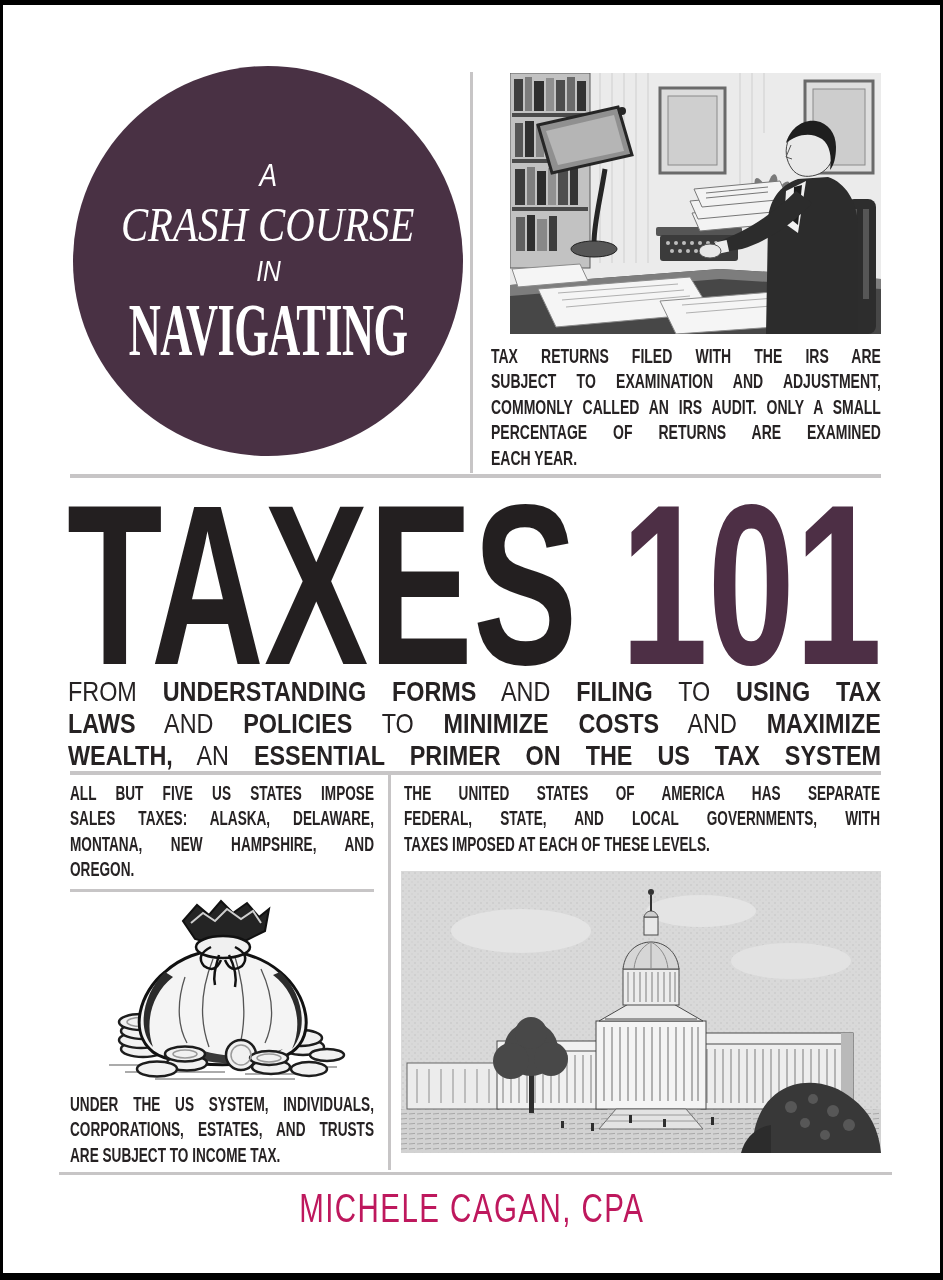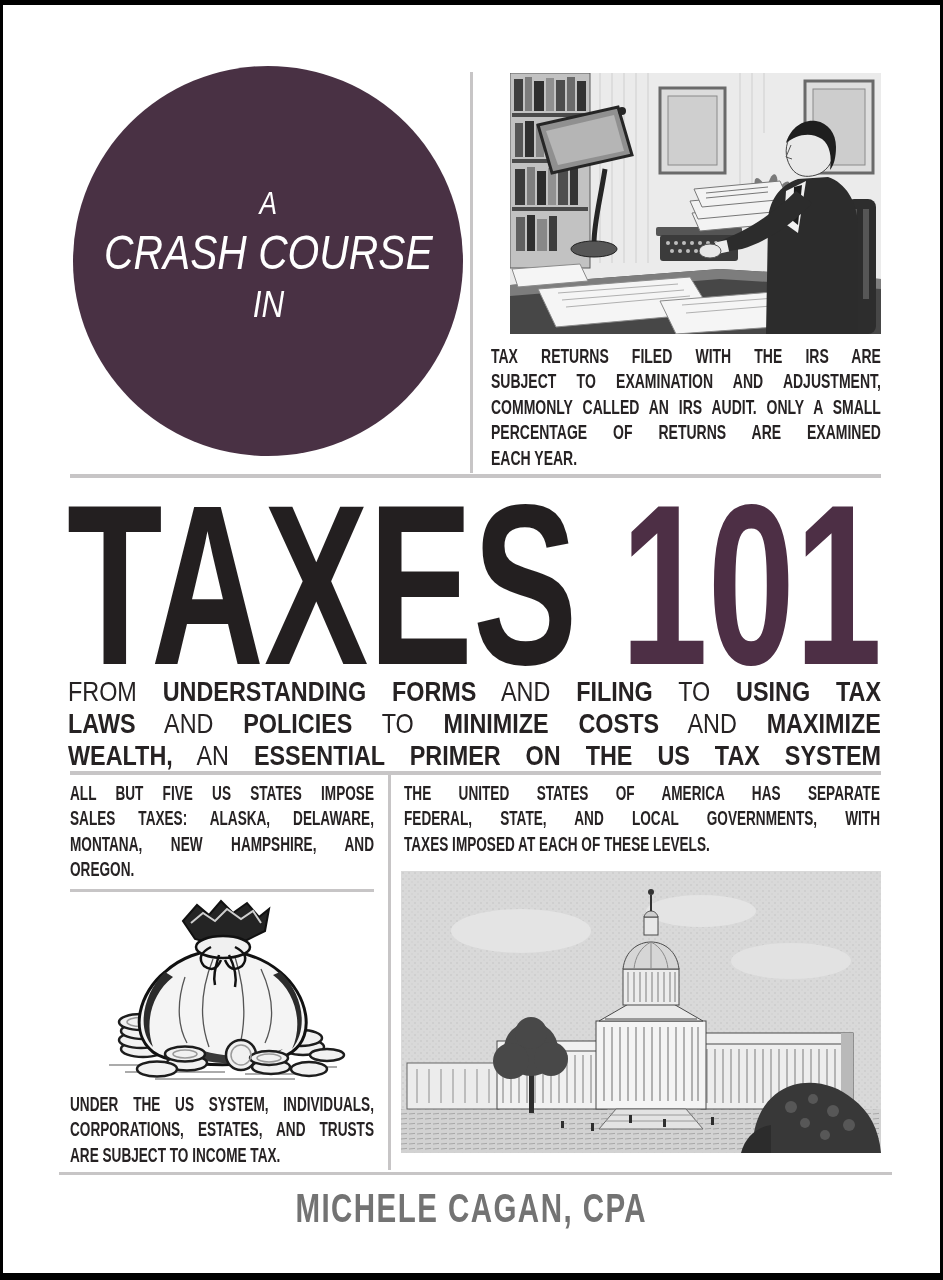--- a/index.html
+++ b/index.html
@@ -15,55 +15,56 @@
   
   .badge{
     position:absolute;left:70px;top:61px;width:390px;height:390px;border-radius:50%;
     display:flex;flex-direction:column;align-items:center;justify-content:center;
     color:#fff;text-align:center;
   }
   .badge .ln{line-height:1.08;}
   .badge .it{font-style:italic;font-weight:400;}
   .badge .sp{display:inline-block;transform:scaleX(0.85);transform-origin:50% 50%;white-space:nowrap;}
   .badge .a{font-size:31px;margin-bottom:6px;}
-  .badge .crash{font-size:48px;margin-bottom:6px;}
-  .badge .in{font-size:37px;margin-bottom:10px;}
+  .badge .crash{font-size:48px;margin-bottom:6px;font-family:Liberation Serif, serif;}
+  .badge .in{font-size:29px;margin-bottom:10px;}
   .badge .disp{font-family:"Liberation Serif",serif;font-weight:700;font-size:74px;line-height:0.88;}
   .badge .disp .sp{transform:scaleX(0.60);letter-spacing:-1px;}
   
   .hdiv,.vdiv{position:absolute;background:#c7c5c6;}
   
   .jlines{position:absolute;color:#262223;font-weight:700;transform-origin:0 0;}
   .jlines .jl{text-align:justify;text-align-last:justify;}
   .jlines .jl:last-child{text-align-last:left;}
   .jlines.fill-last .jl:last-child{text-align-last:justify;}
   .body20{font-size:20px;line-height:25.4px;}
   
   .title-wrap{position:absolute;left:64px;top:490px;width:815px;height:172px;}
   
   .subtitle{position:absolute;left:65px;top:671px;width:956px;transform:scaleX(0.8504);transform-origin:0 0;
     font-size:27.5px;line-height:31.8px;color:#262223;font-weight:400;}
   .subtitle .b{font-weight:700;}
   
   .author{position:absolute;left:0;right:0;top:1180px;display:flex;justify-content:center;
-    font-size:41px;color:#737373;font-weight:700;}
+    font-size:41px;color:#be185d;font-weight:400;}
   .author span{display:inline-block;transform:scaleX(0.72);transform-origin:50% 50%;letter-spacing:2px;white-space:nowrap;}
   
   .illus{position:absolute;}
 </style>
 </head>
 <body>
 
 <div id="cover">
   <div id="page">
 
     <div class="badge" style="background:#493144;">
       <div class="ln a it"><span class="sp">A</span></div>
       <div class="ln crash it"><span class="sp">CRASH COURSE</span></div>
       <div class="ln in it"><span class="sp">IN</span></div>
+      <div class="ln disp"><span class="sp">NAVIGATING</span></div>
     </div>
 
     <div class="vdiv" style="left: 467px; top: 67px; width: 3px; height: 401px; background: rgb(199, 197, 198);"></div>
 
     <svg class="illus" style="left:507px;top:68px;" width="371" height="261" viewBox="0 0 371 261">
       <rect x="0" y="0" width="371" height="261" fill="#ebebeb"></rect>
 
       <g stroke="#cfcfcf" stroke-width="1">
         <line x1="90" y1="0" x2="90" y2="190"></line>
           <line x1="102" y1="0" x2="102" y2="190"></line>

